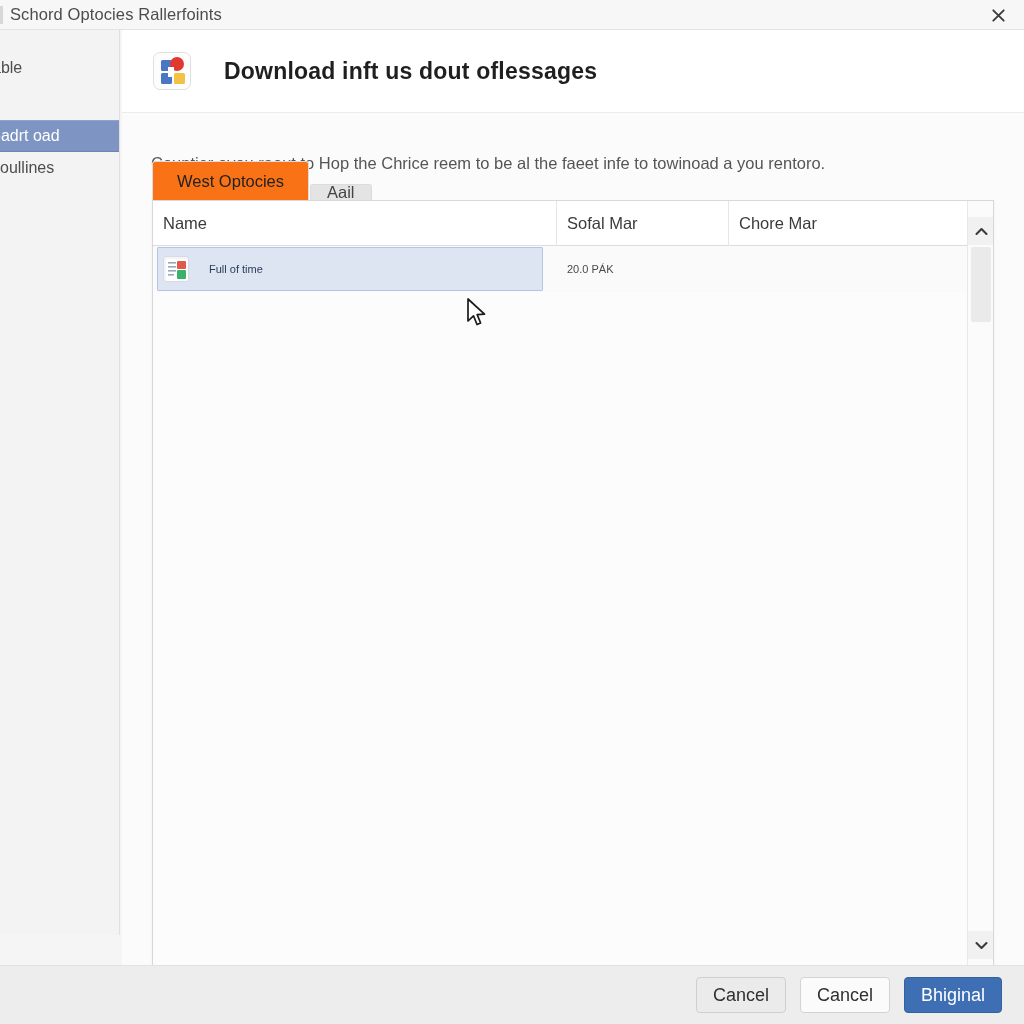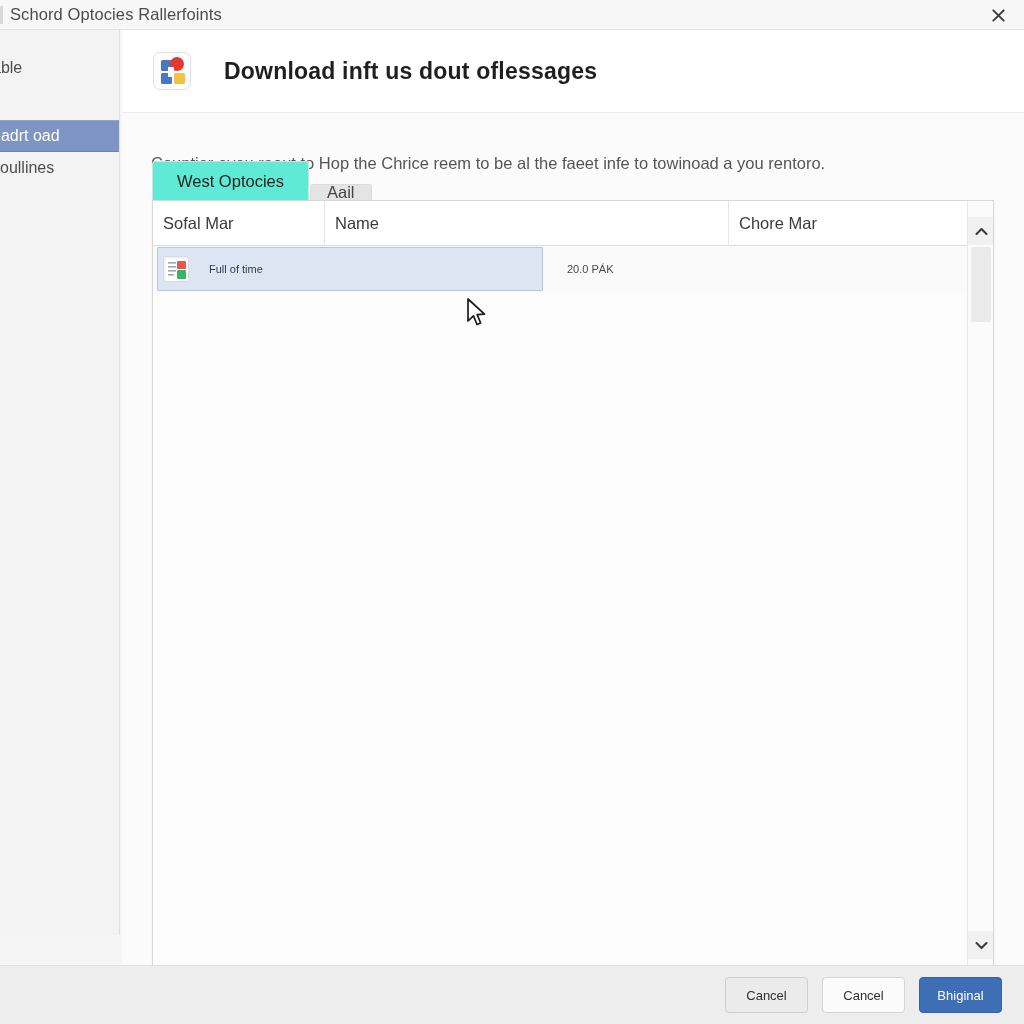--- a/index.html
+++ b/index.html
@@ -138,21 +138,21 @@
     padding: 0 16px;
     font-size: 16.5px;
     color: #3c3c3c;
     border: 1px solid #dcdcdc;
     border-bottom: none;
     border-radius: 3px 3px 0 0;
     background: #e4e4e4;
     white-space: nowrap;
   }
   .tab.active {
-    background: #5eead4;
+    background: #f97316;
     color: #222222;
     height: 39px;
     padding: 0 24px;
     position: relative;
     z-index: 3;
   }
   .tab:not(.active) {
     height: 16px;
     margin-left: 1px;
     color: #444;
@@ -275,21 +275,21 @@
     align-items: center;
     justify-content: flex-end;
     padding-right: 22px;
     gap: 14px;
   }
   .btn {
     height: 36px;
     min-width: 83px;
     padding: 0 16px;
     border-radius: 4px;
-    font-size: 13px;
+    font-size: 18px;
     display: flex; align-items: center; justify-content: center;
     white-space: nowrap;
   }
   .btn.secondary {
     background: #ebebeb;
     border: 1px solid #cfcfcf;
     color: #303030;
   }
   .btn.secondary.light {
     background: #fbfbfb;
@@ -366,25 +366,25 @@
         <span class="blur">West Optocies</span>
       </div>
       <div class="tab">
         <span class="blur">Aail</span>
       </div>
     </div>
 
     <div class="table-panel">
 
       <div class="thead">
+        <div class="th c0">
+          <span class="blur">Name</span>
+        </div>
         <div class="th c1">
           <span class="blur">Sofal Mar</span>
-        </div>
-        <div class="th c0">
-          <span class="blur">Name</span>
         </div>
         <div class="th c2">
           <span class="blur">Chore Mar</span>
         </div>
       </div>
 
       <div class="tbody">
         <div class="row">
           <div class="sel-box"></div>
           <div class="cell c0">

